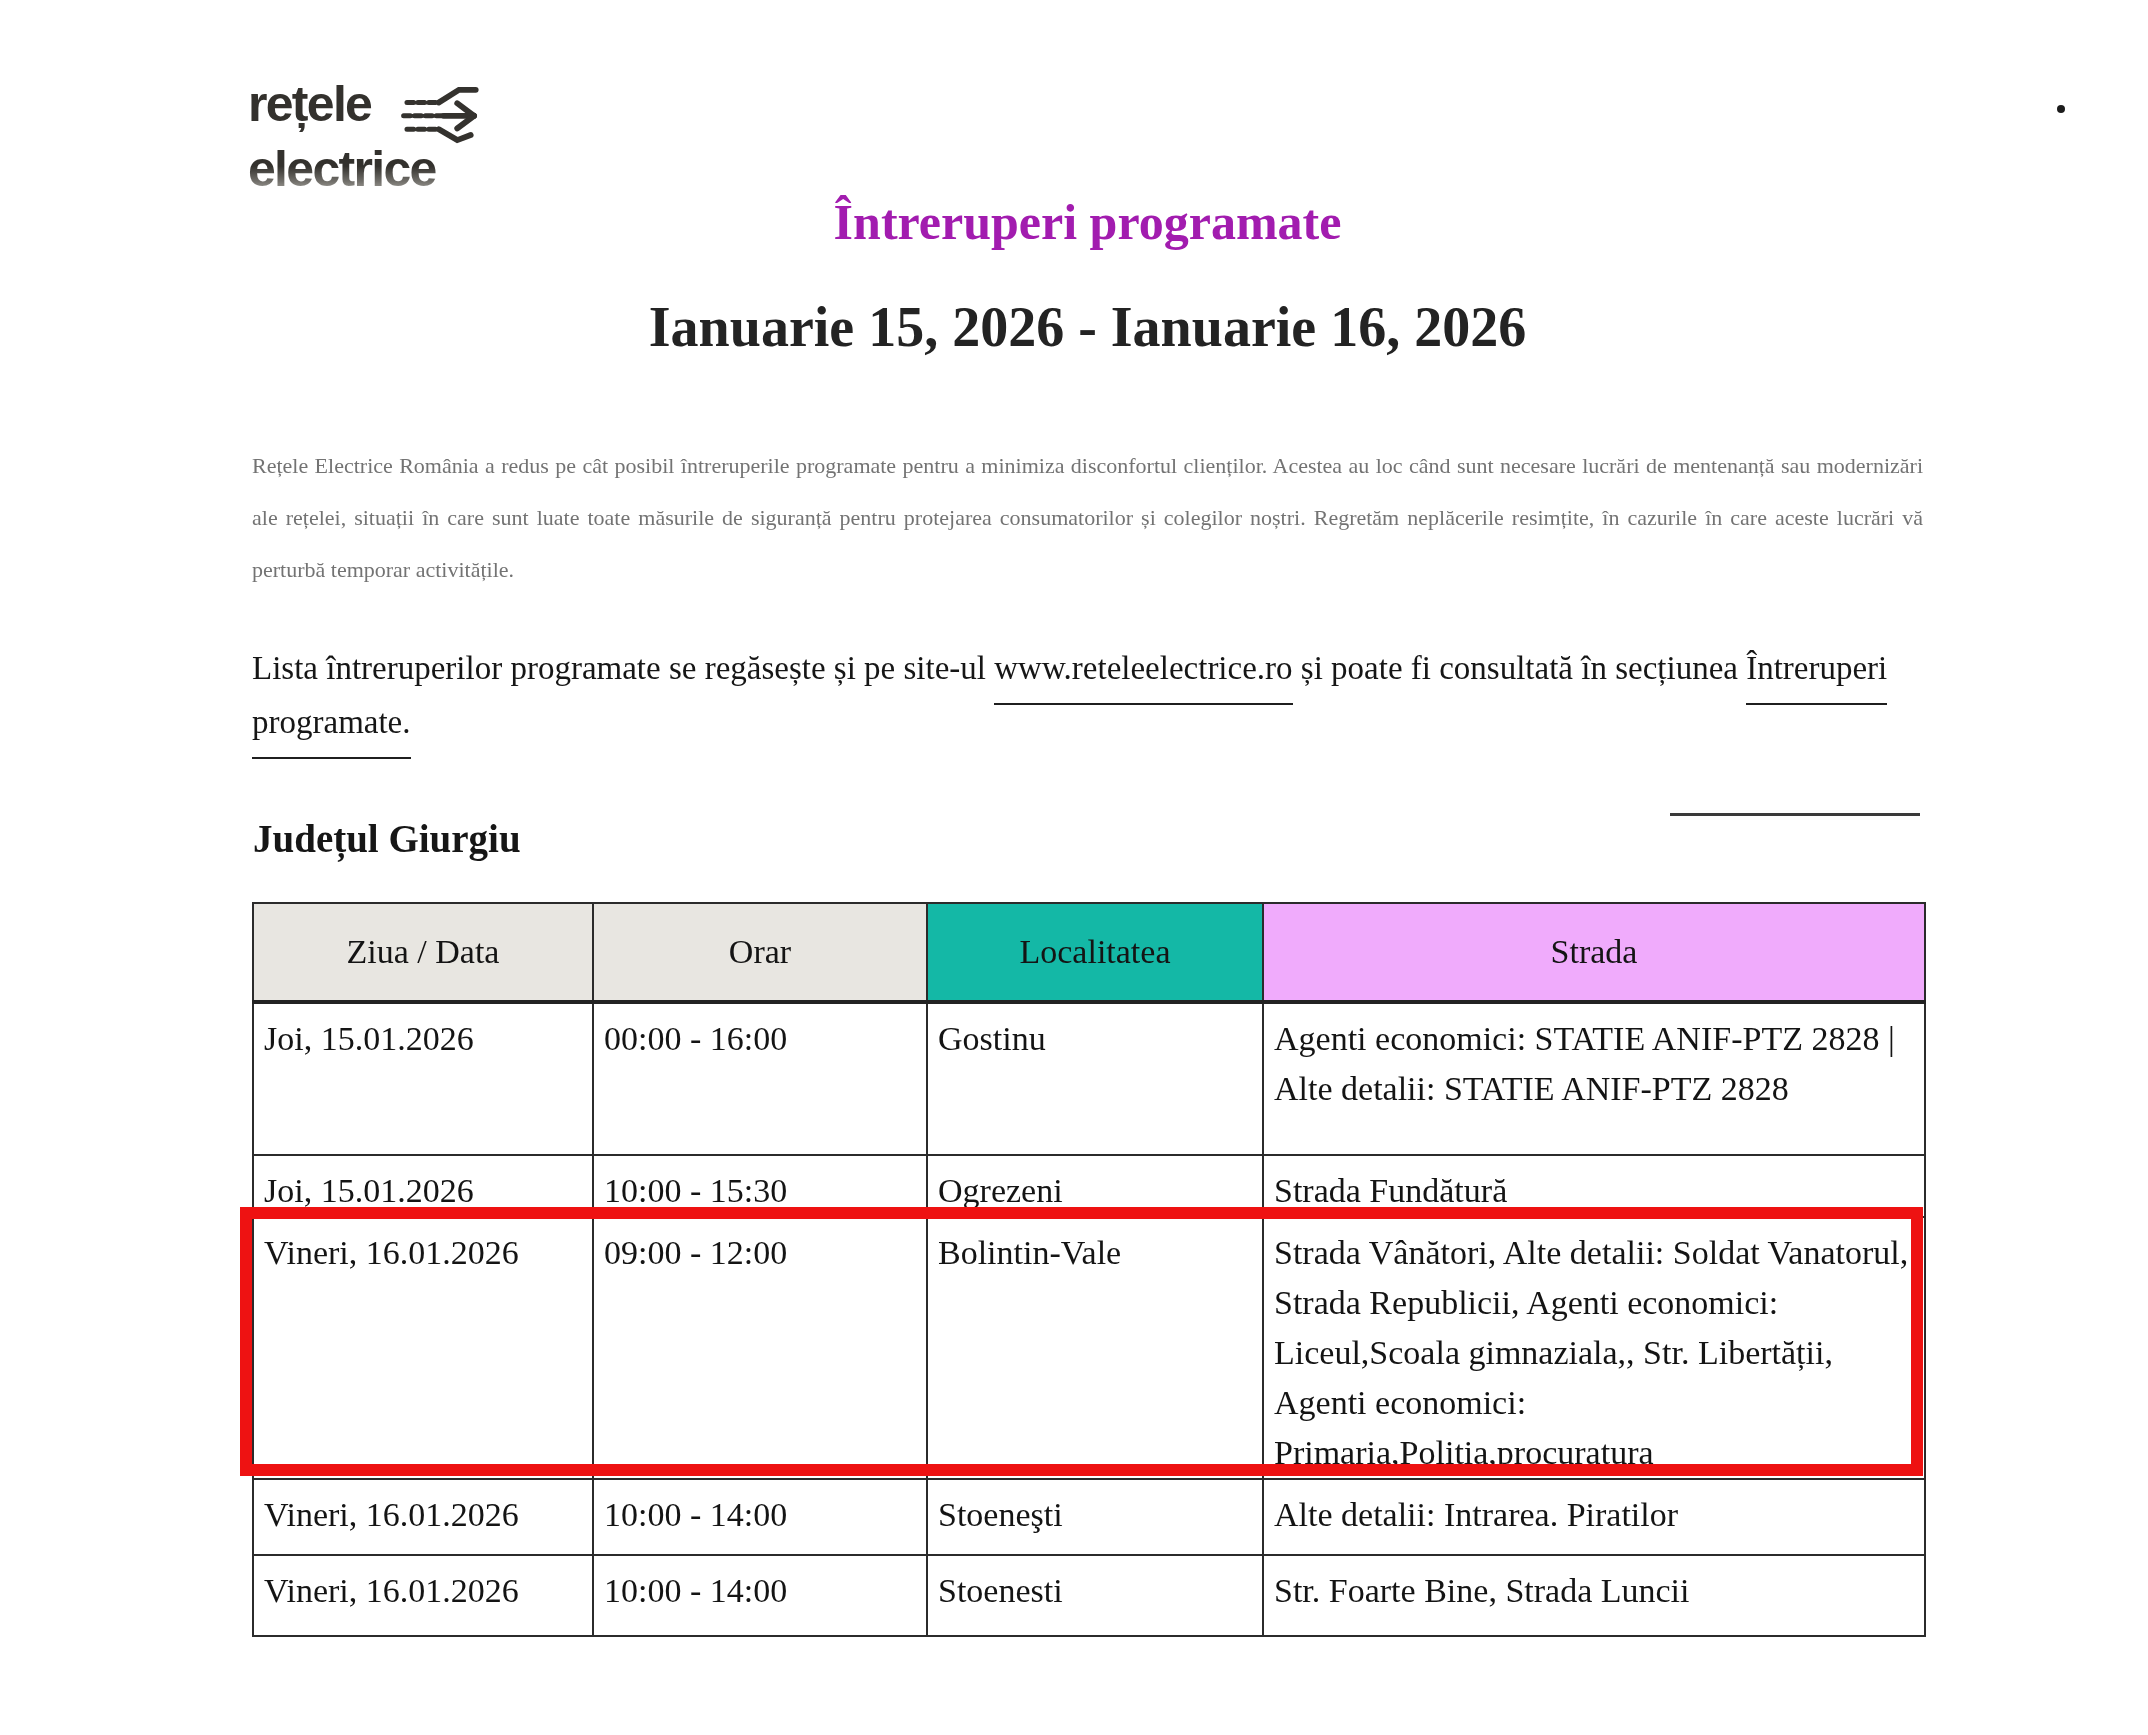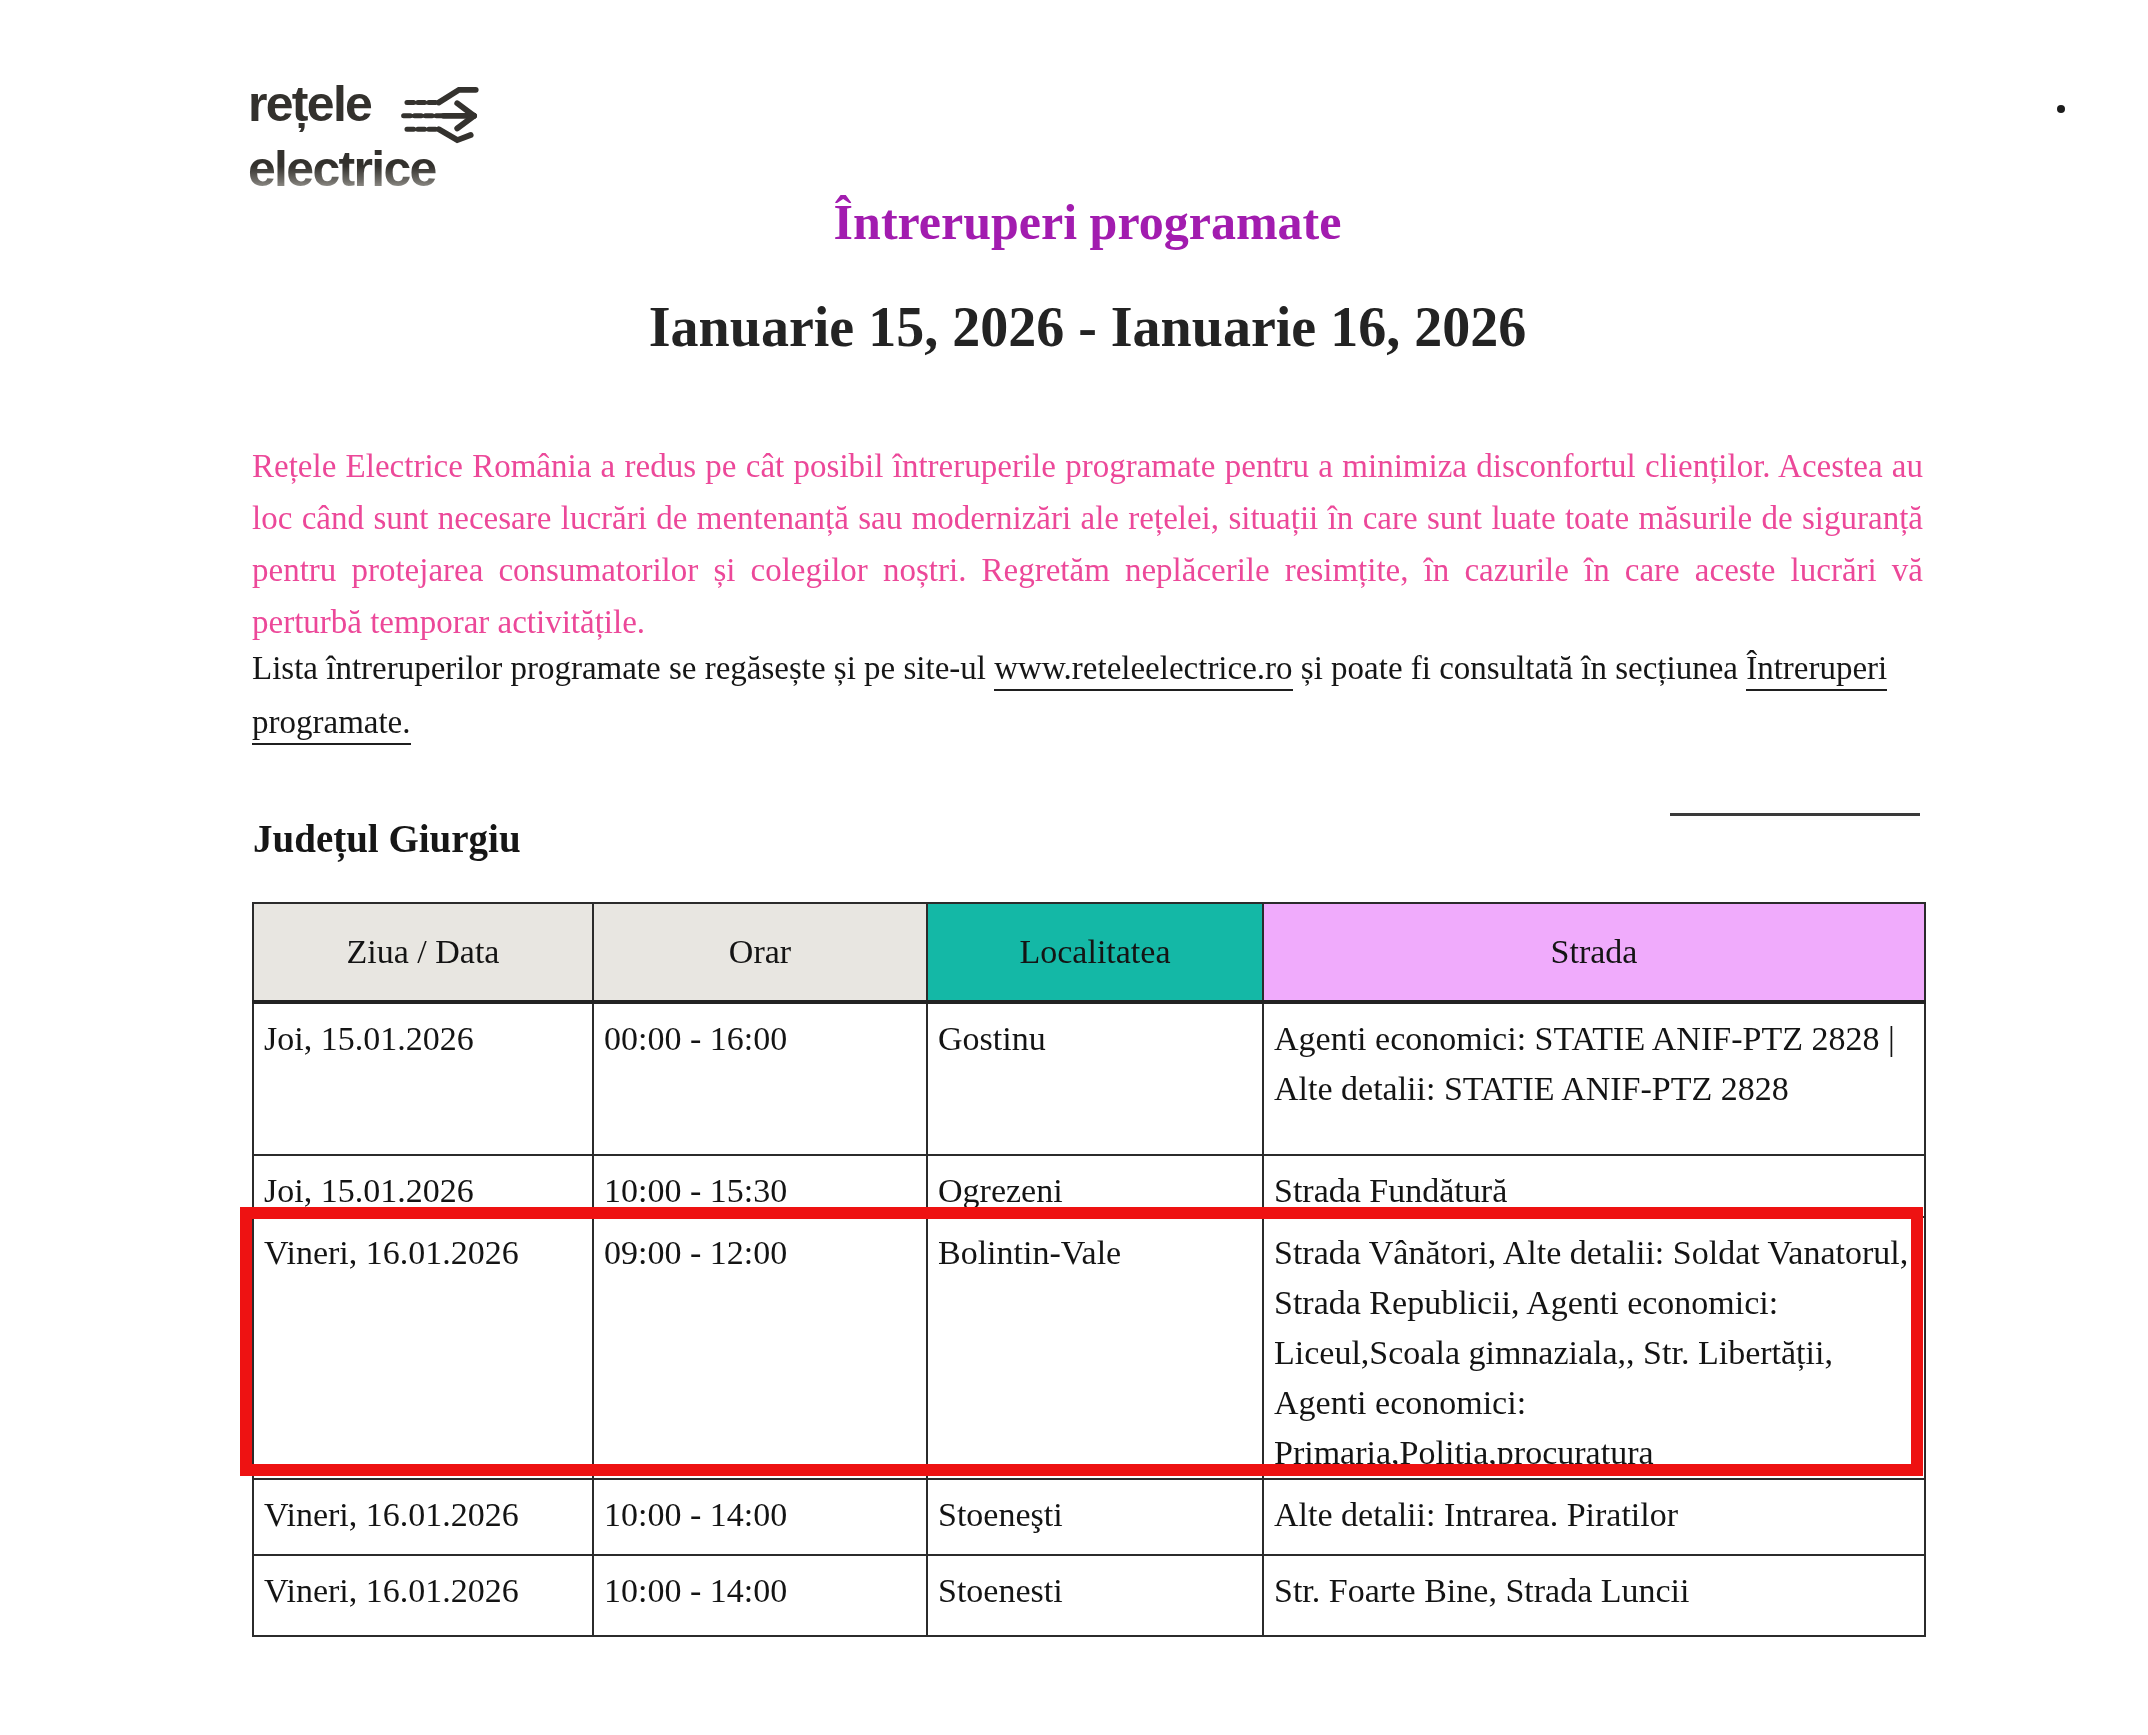--- a/index.html
+++ b/index.html
@@ -30,27 +30,27 @@
     text-align:center; font-size:50px; font-weight:bold; color:#a21caf;
   }
   .subtitle {
     position:absolute; left:252px; top:295px; width:1671px; margin:0;
     text-align:center; font-size:56px; font-weight:bold; color:#232323;
   }
 
   
   .intro {
     position:absolute; left:252px; top:440px; width:1671px; margin:0;
-    font-size:33px; line-height:52px; text-align:justify; color:#ec4899;
+    font-size:22px; line-height:52px; text-align:justify; color:#737373;
   }
   .linkpara {
     position:absolute; left:252px; top:641px; width:1671px; margin:0;
     font-size:33px; line-height:54px; color:#161616;
   }
-  .u { border-bottom:2.5px solid #1f1f1f; padding-bottom:3px; cursor:pointer; }
+  .u { border-bottom:2.5px solid #1f1f1f; padding-bottom:17px; cursor:pointer; }
 
   .sig-line { position:absolute; left:1670px; top:813px; width:250px; height:3.4px; background:#3a3a3a; }
 
   .county {
     position:absolute; left:253px; top:816px; margin:0;
     font-size:39px; font-weight:bold; color:#161616;
   }
 
   
   table.outages {

